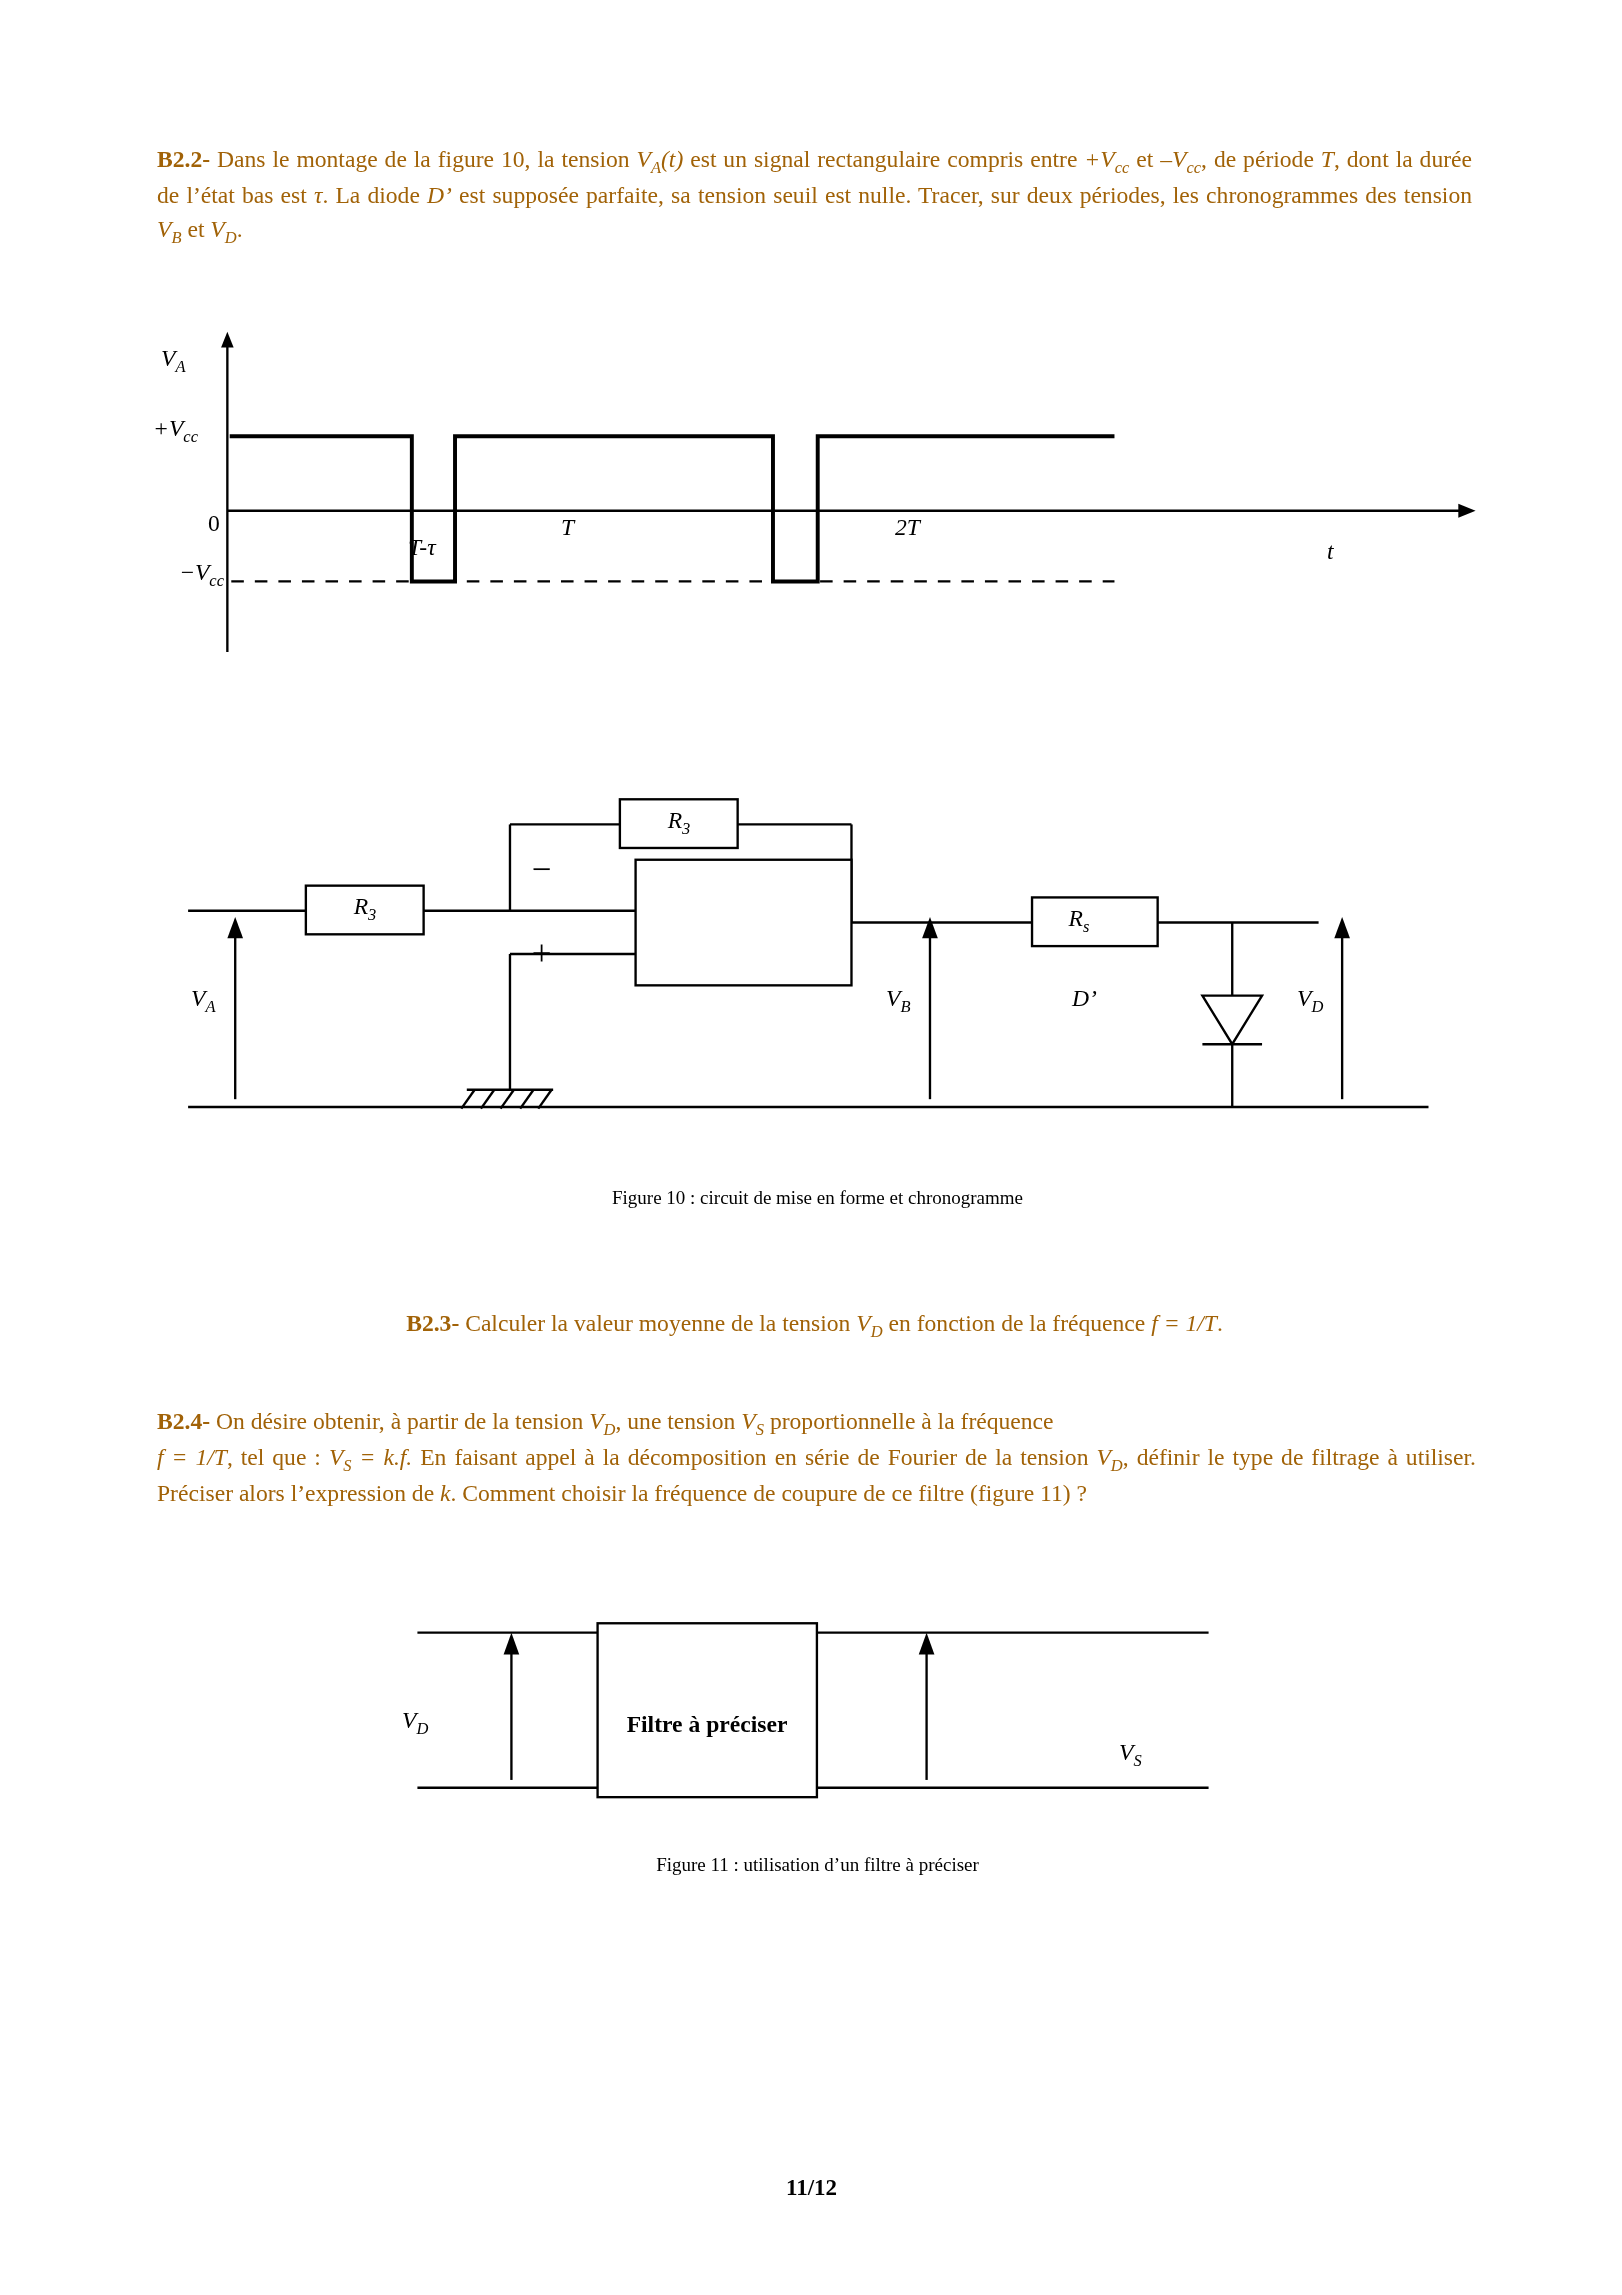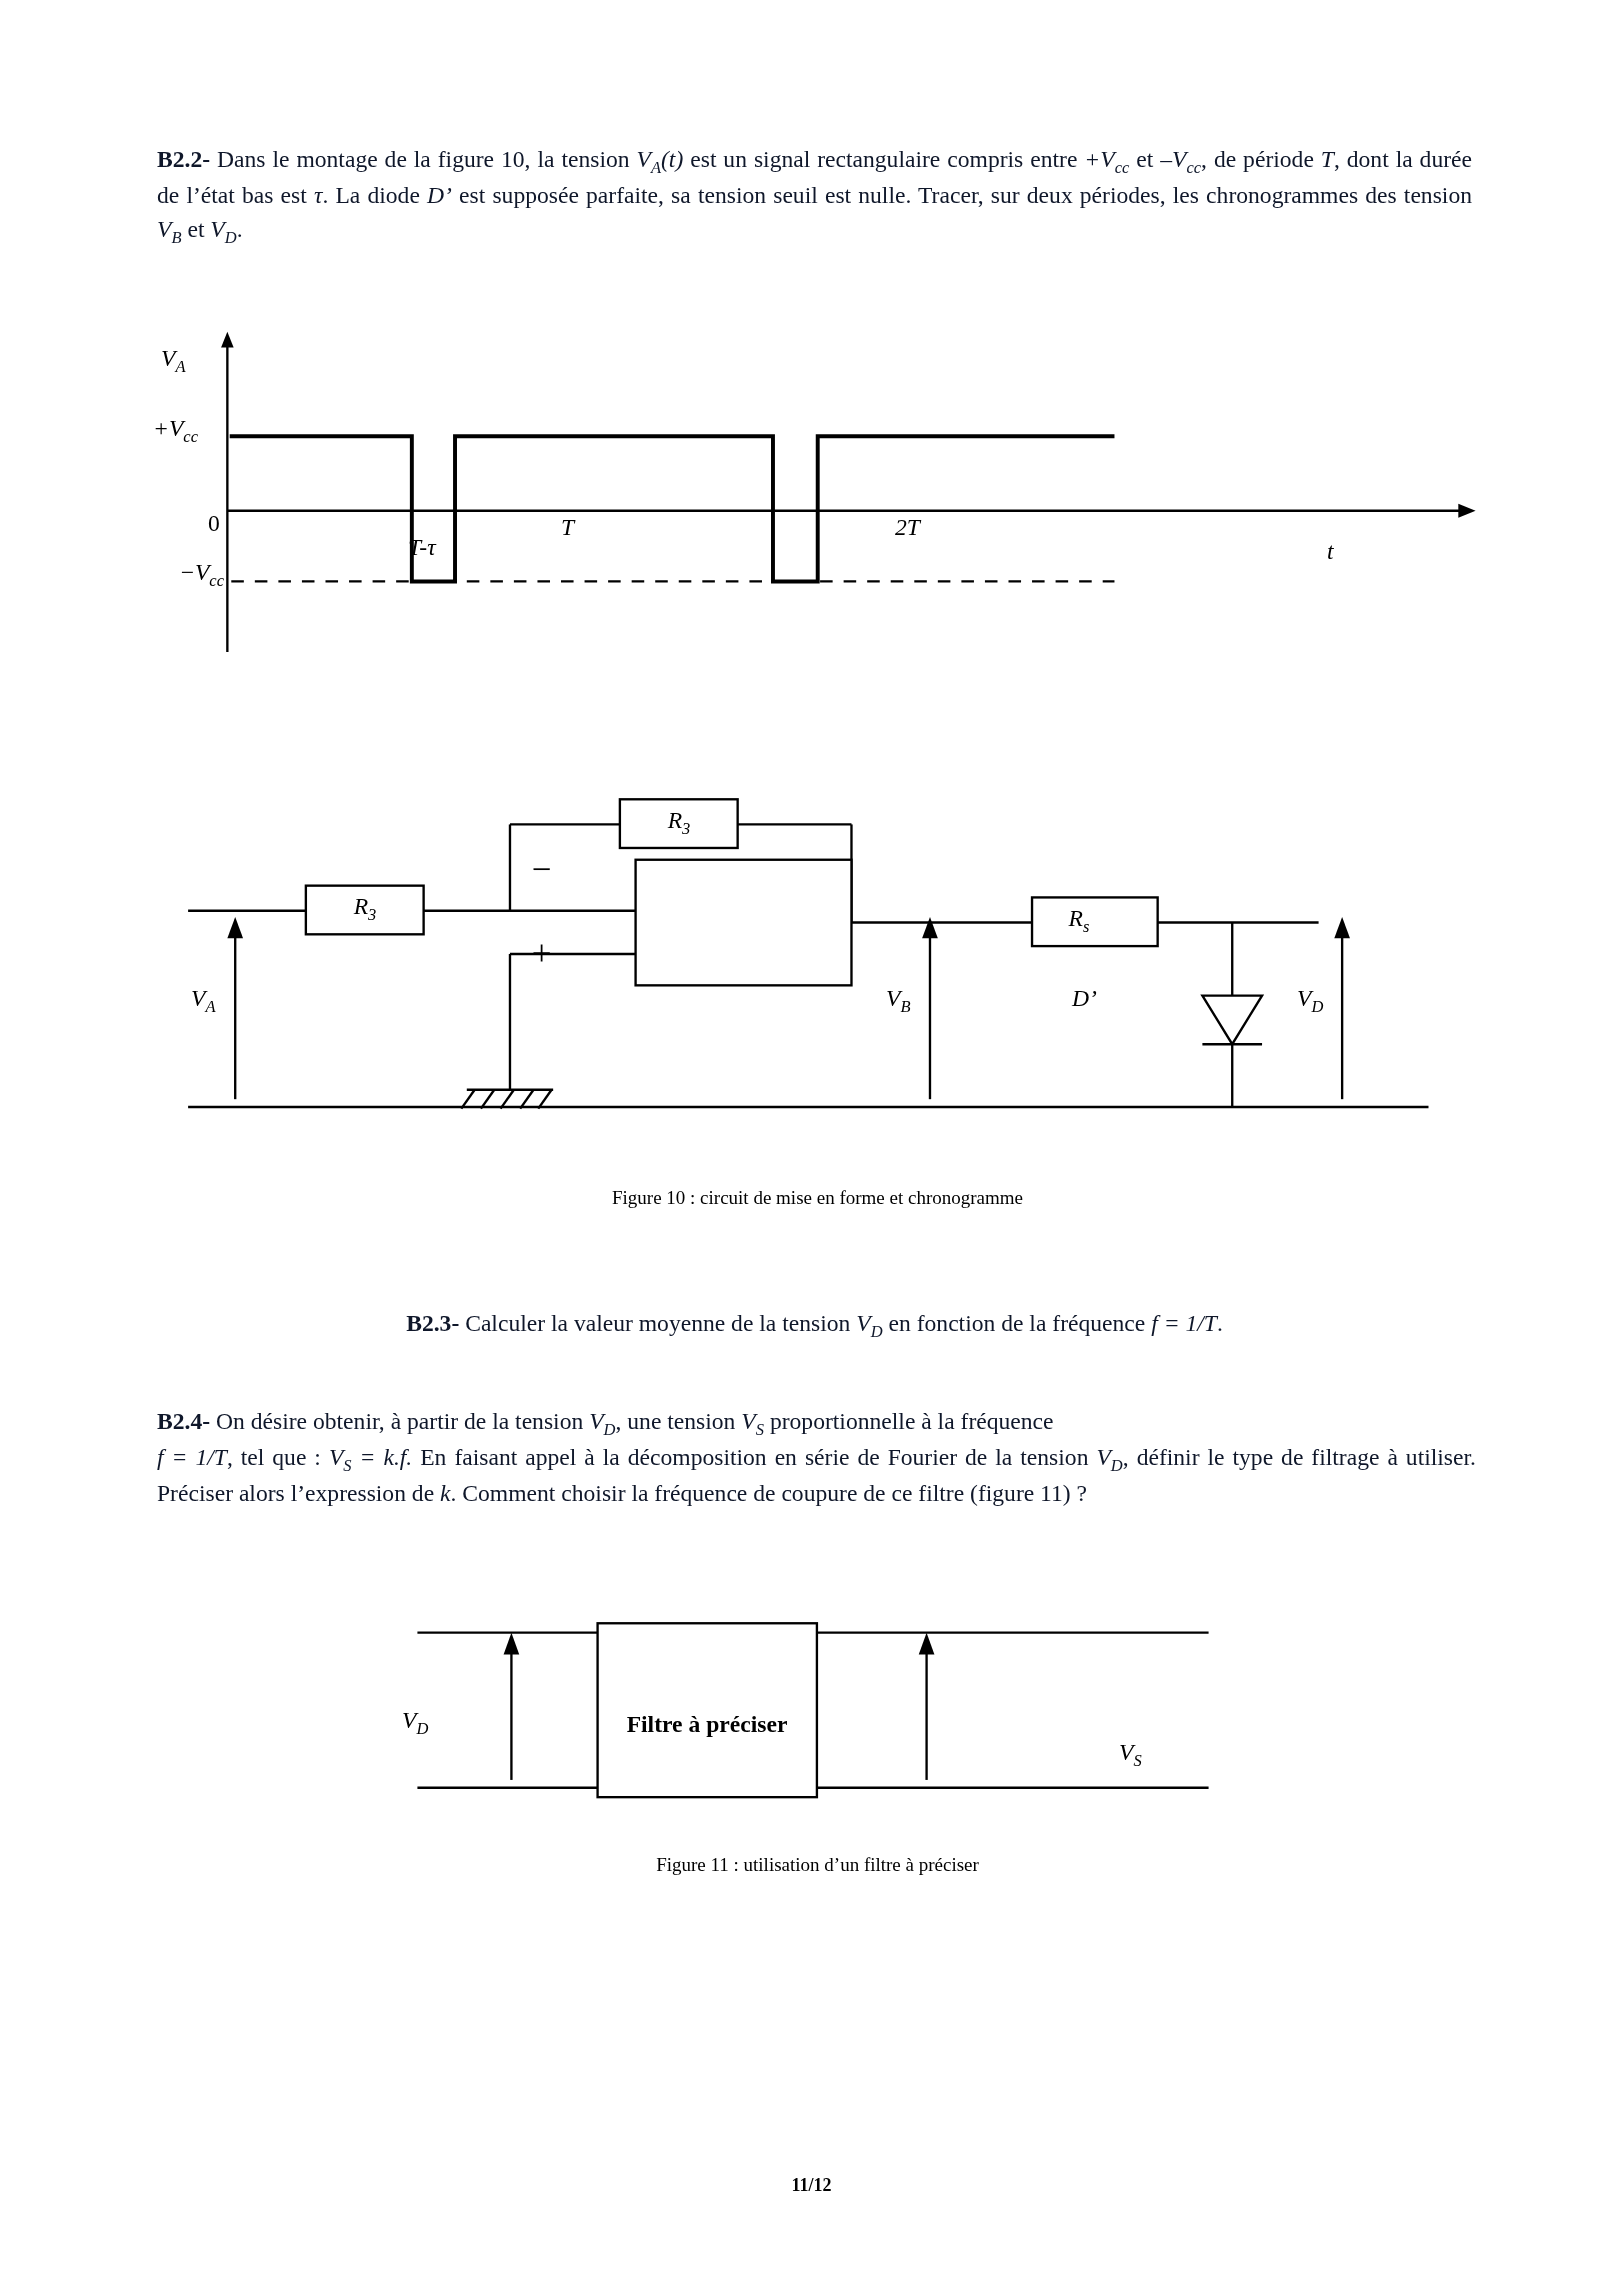--- a/index.html
+++ b/index.html
@@ -19,21 +19,21 @@
     position: absolute;
     left: 0; top: 0;
     width: 1623px;
     height: 2295px;
   }
   .para {
     position: absolute;
     font-size: 23.6px;
     line-height: 1.42;
     text-align: justify;
-    color: #0f172a;
+    color: #a16207;
   }
   .para.nj { text-align: center; }
   b { font-weight: bold; }
   i, .it { font-style: italic; }
   .sub {
     font-size: 16.5px;
     vertical-align: sub;
     font-style: italic;
   }
   .caption {
@@ -47,21 +47,21 @@
     position: absolute;
     font-size: 23.6px;
     font-style: italic;
   }
   .figlabel.nonit { font-style: normal; }
   .pagenum {
     position: absolute;
     left: 0;
     width: 100%;
     text-align: center;
-    font-size: 18px;
+    font-size: 23px;
     font-weight: bold;
   }
   svg { display: block; }
   .svgwrap { position: absolute; }
   .boxlabel {
     position: absolute;
     font-size: 23.6px;
     font-style: italic;
     text-align: center;
   }

